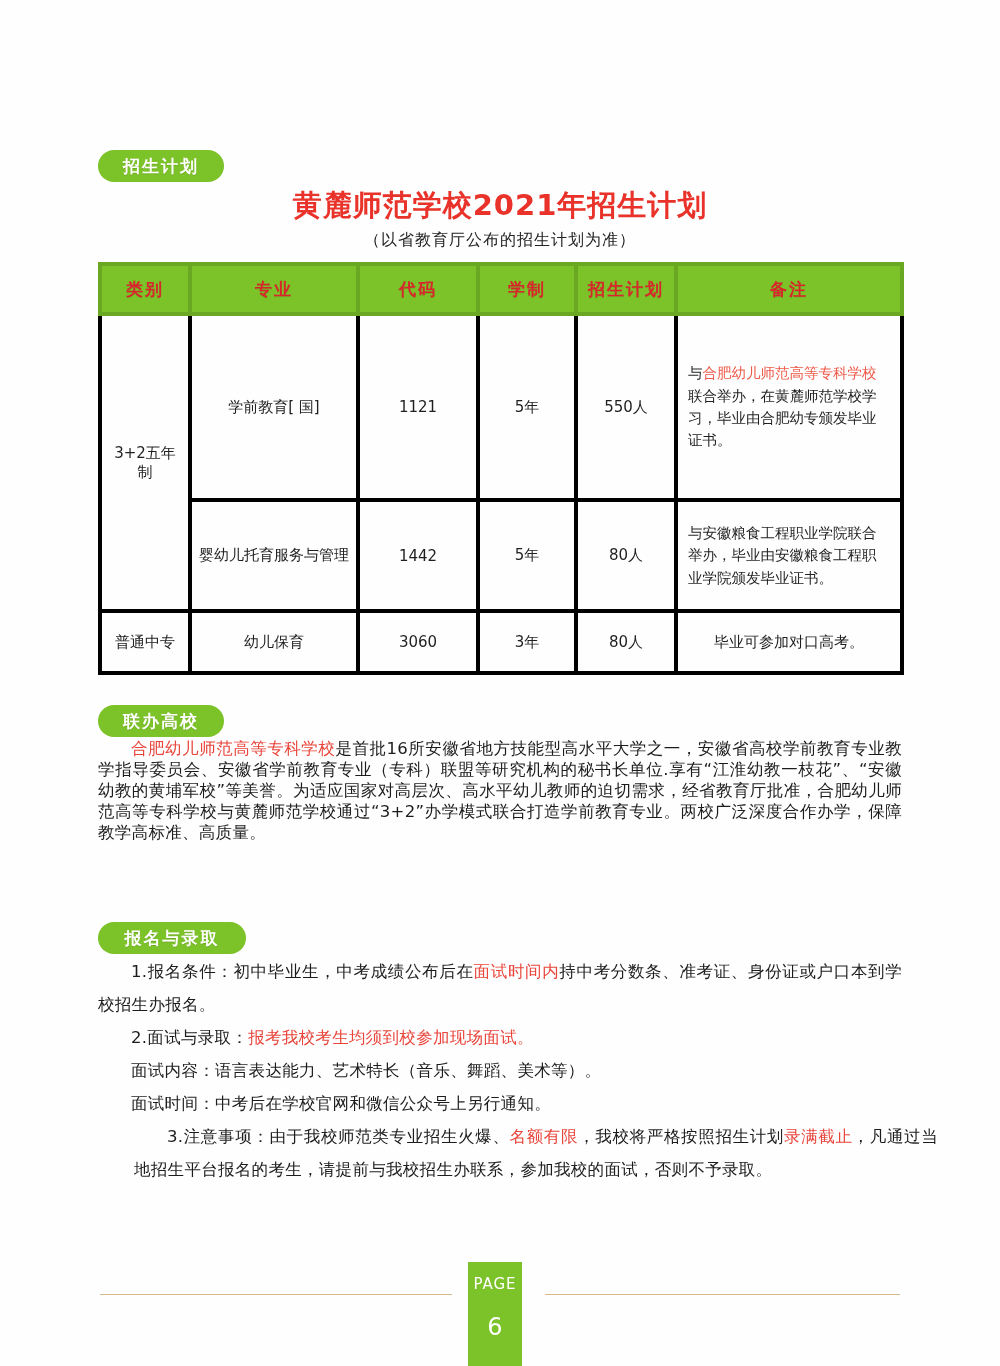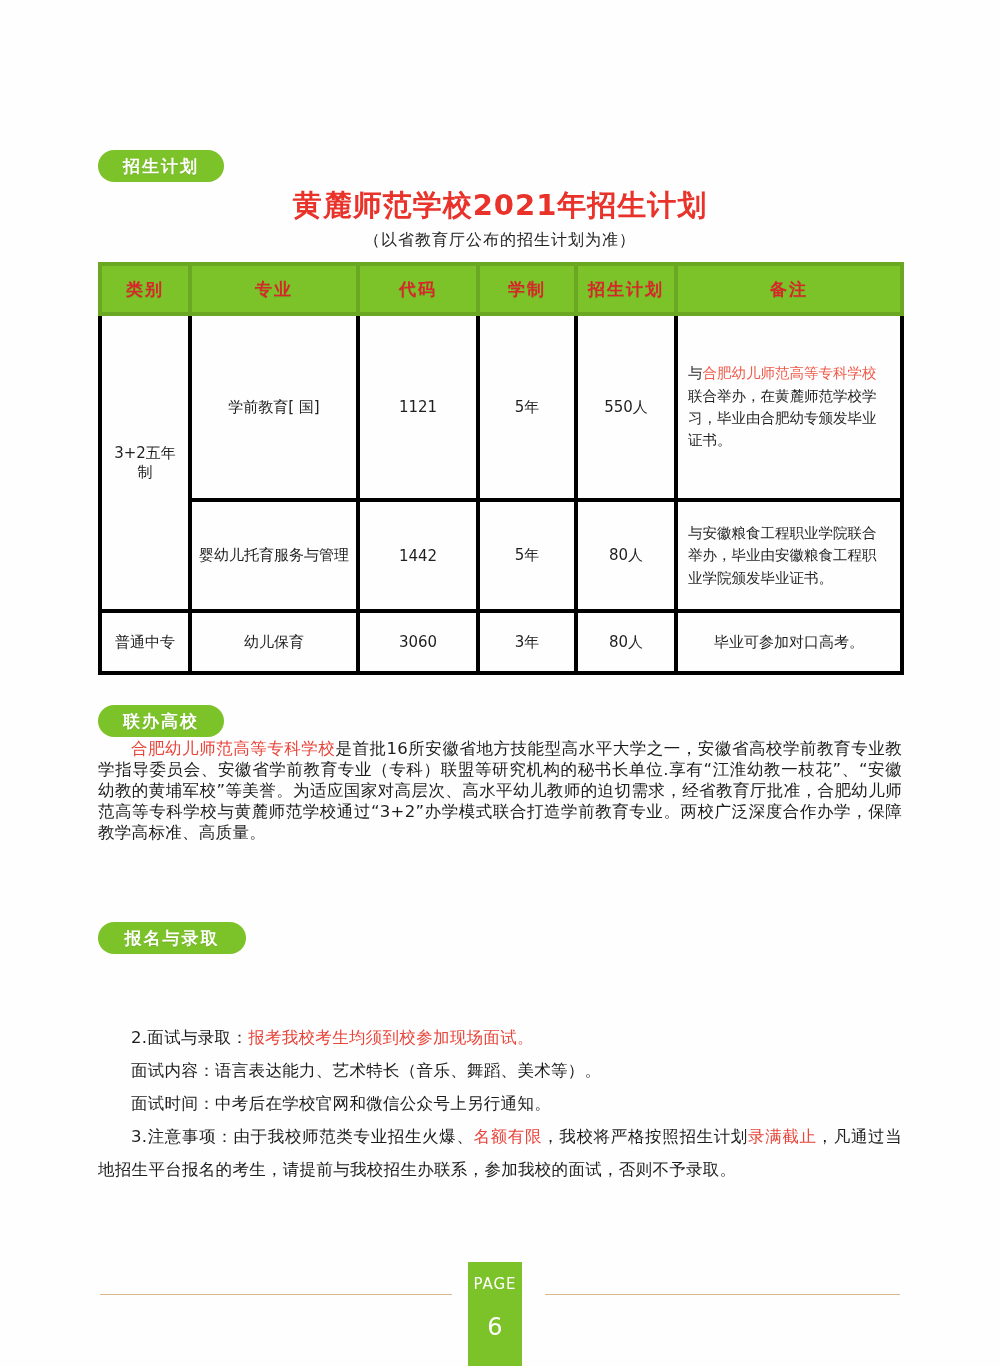--- a/index.html
+++ b/index.html
@@ -140,21 +140,21 @@
     color: #1c1c1c;
     letter-spacing: 0.3px;
     text-align: justify;
   }
   .apply-line .red { color: #e8443a; }
 
   #apply-1 { top: 955px; }
   #apply-2 { top: 1021px; }
   #apply-3 { top: 1054px; }
   #apply-4 { top: 1087px; }
-  #apply-5 { top: 1120px; }
+  #apply-5 { top: 1120px; margin-left: 36px; }
 
   
   .footer-rule {
     position: absolute;
     top: 1294px;
     height: 1px;
     background: #d9b98a;
   }
   #rule-left  { left: 100px;  width: 352px; }
   #rule-right { left: 545px;  width: 355px; }
@@ -237,20 +237,21 @@
       </tr>
     </tbody>
   </table>
 
   <div class="badge" id="badge-colleges">联办高校</div>
 
   <div class="para indent" id="para-colleges"><span class="red">合肥幼儿师范高等专科学校</span><span>是首批16所安徽省地方技能型高水平大学之一，安徽省高校学前教育专业教学指导委员会、安徽省学前教育专业（专科）联盟等研究机构的秘书长单位.享有“江淮幼教一枝花”、“安徽幼教的黄埔军校”等美誉。为适应国家对高层次、高水平幼儿教师的迫切需求，经省教育厅批准，合肥幼儿师范高等专科学校与黄麓师范学校通过“3+2”办学模式联合打造学前教育专业。两校广泛深度合作办学，保障教学高标准、高质量。</span></div>
 
   <div class="badge" id="badge-apply">报名与录取</div>
 
+  <div class="apply-line indent" id="apply-1"><span>1.报名条件：初中毕业生，中考成绩公布后在</span><span class="red">面试时间内</span><span>持中考分数条、准考证、身份证或户口本到学校招生办报名。</span></div>
 
   <div class="apply-line indent" id="apply-2"><span>2.面试与录取：</span><span class="red">报考我校考生均须到校参加现场面试。</span></div>
 
   <div class="apply-line indent" id="apply-3">面试内容：语言表达能力、艺术特长（音乐、舞蹈、美术等）。</div>
 
   <div class="apply-line indent" id="apply-4">面试时间：中考后在学校官网和微信公众号上另行通知。</div>
 
   <div class="apply-line indent" id="apply-5"><span>3.注意事项：由于我校师范类专业招生火爆、</span><span class="red">名额有限</span><span>，我校将严格按照招生计划</span><span class="red">录满截止</span><span>，凡通过当地招生平台报名的考生，请提前与我校招生办联系，参加我校的面试，否则不予录取。</span></div>
 
   <div class="footer-rule" id="rule-left"></div>

